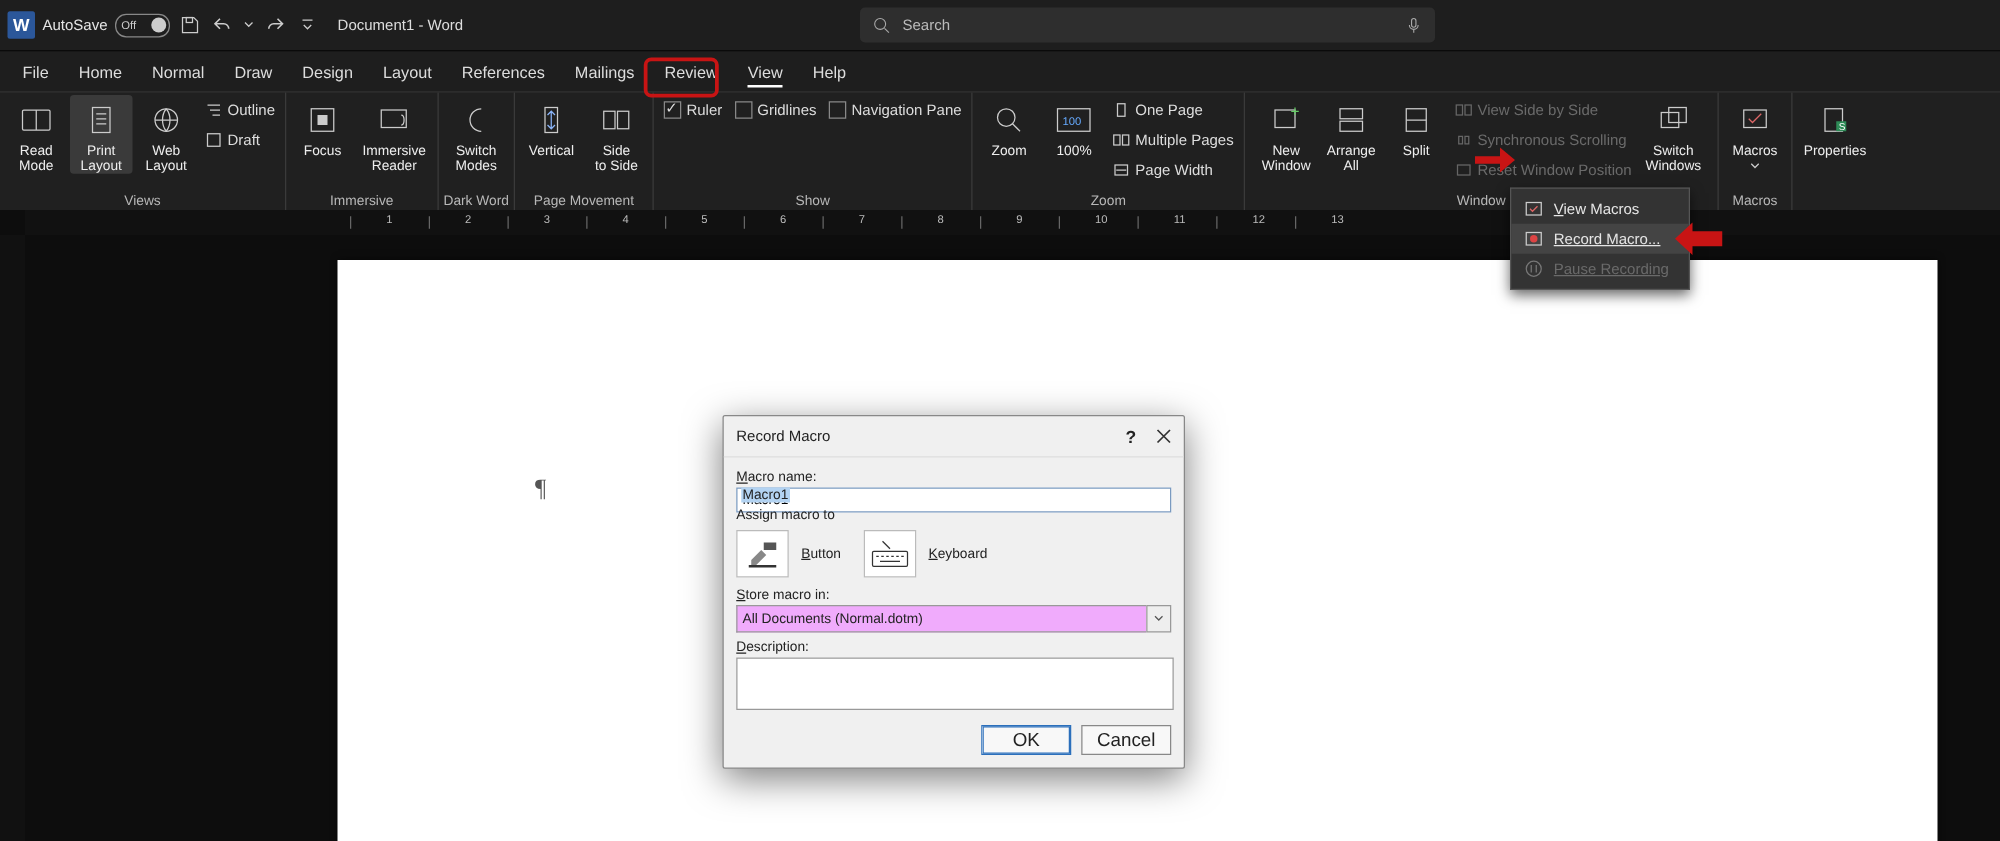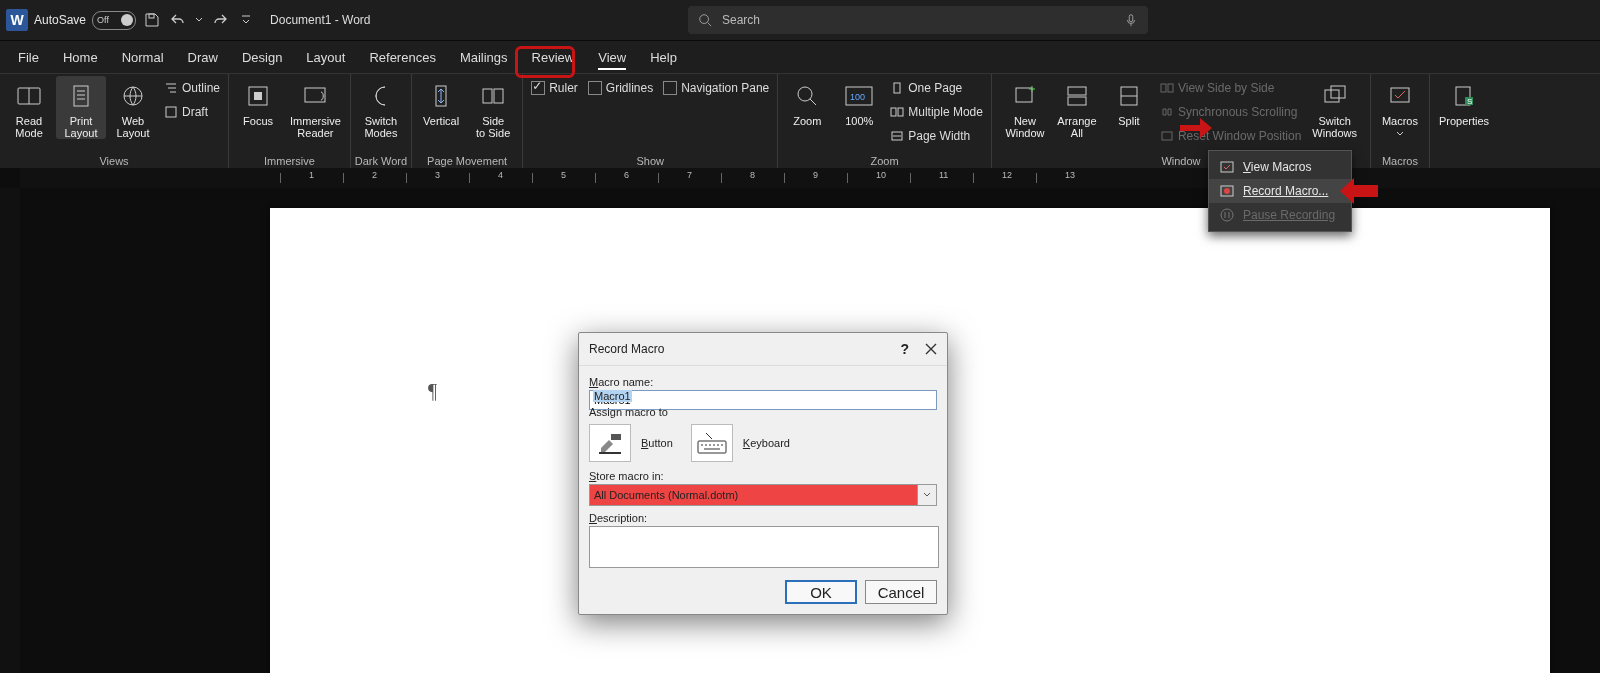--- a/index.html
+++ b/index.html
@@ -57,21 +57,21 @@
   .dlg-title{height:32px;display:flex;align-items:center;padding:0 10px;border-bottom:1px solid #ddd;}
   .dlg-title .t{font-size:12px;}
   .dlg-title .sp{margin-left:auto;display:flex;gap:16px;align-items:center;}
   .dlg-body{padding:8px 10px 10px 10px;}
   .dlg-body label{display:block;margin-top:2px;margin-bottom:2px;}
   .txt-in{width:100%;box-sizing:border-box;height:20px;border:1px solid #7a9ac0;padding:0 4px;font-size:11px;background:#fff;}
   .assign{display:flex;gap:18px;margin:6px 0 8px 0;}
   .assign .opt{display:flex;align-items:center;gap:10px;}
   .assign .opt .icbox{width:40px;height:36px;border:1px solid #bbb;background:#fff;display:flex;align-items:center;justify-content:center;}
   .sel-box{display:flex;}
-  .sel-box .selv{flex:1;height:20px;border:1px solid #999;border-right:none;padding:0 4px;display:flex;align-items:center;background:#ef4444;}
+  .sel-box .selv{flex:1;height:20px;border:1px solid #999;border-right:none;padding:0 4px;display:flex;align-items:center;background:#f0abfc;}
   .sel-box .selbtn{width:18px;height:20px;border:1px solid #999;background:#eee;display:flex;align-items:center;justify-content:center;}
   .desc-box{width:100%;height:40px;border:1px solid #999;background:#fff;margin-top:2px;}
   .dlg-btns{display:flex;justify-content:flex-end;gap:8px;margin-top:12px;}
   .dlg-btn{width:70px;height:22px;border:1px solid #888;background:#f8f8f8;font-size:15px;display:flex;align-items:center;justify-content:center;}
   .dlg-btn.primary{border:1px solid #2b6fbb;box-shadow:0 0 0 1px #2b6fbb inset;}
   .und{text-decoration:underline;}
 </style>
 </head>
 <body>
 
@@ -299,21 +299,21 @@
             <svg width="14" height="14" viewBox="0 0 14 14">
               <rect x="4" y="2" width="6" height="10" fill="none" stroke="#ccc"></rect>
             </svg>
             <span>One Page</span>
           </div>
         <div class="sm-row">
             <svg width="14" height="14" viewBox="0 0 14 14">
               <rect x="1" y="3" width="5" height="8" fill="none" stroke="#ccc"></rect>
               <rect x="8" y="3" width="5" height="8" fill="none" stroke="#ccc"></rect>
             </svg>
-            <span>Multiple Mode</span>
+            <span>Multiple Pages</span>
           </div>
         <div class="sm-row">
             <svg width="14" height="14" viewBox="0 0 14 14">
               <rect x="2" y="3" width="10" height="8" fill="none" stroke="#ccc"></rect>
               <path d="M3 7h8" stroke="#ccc"></path>
             </svg>
             <span>Page Width</span>
           </div>
       </div>
     </div>

